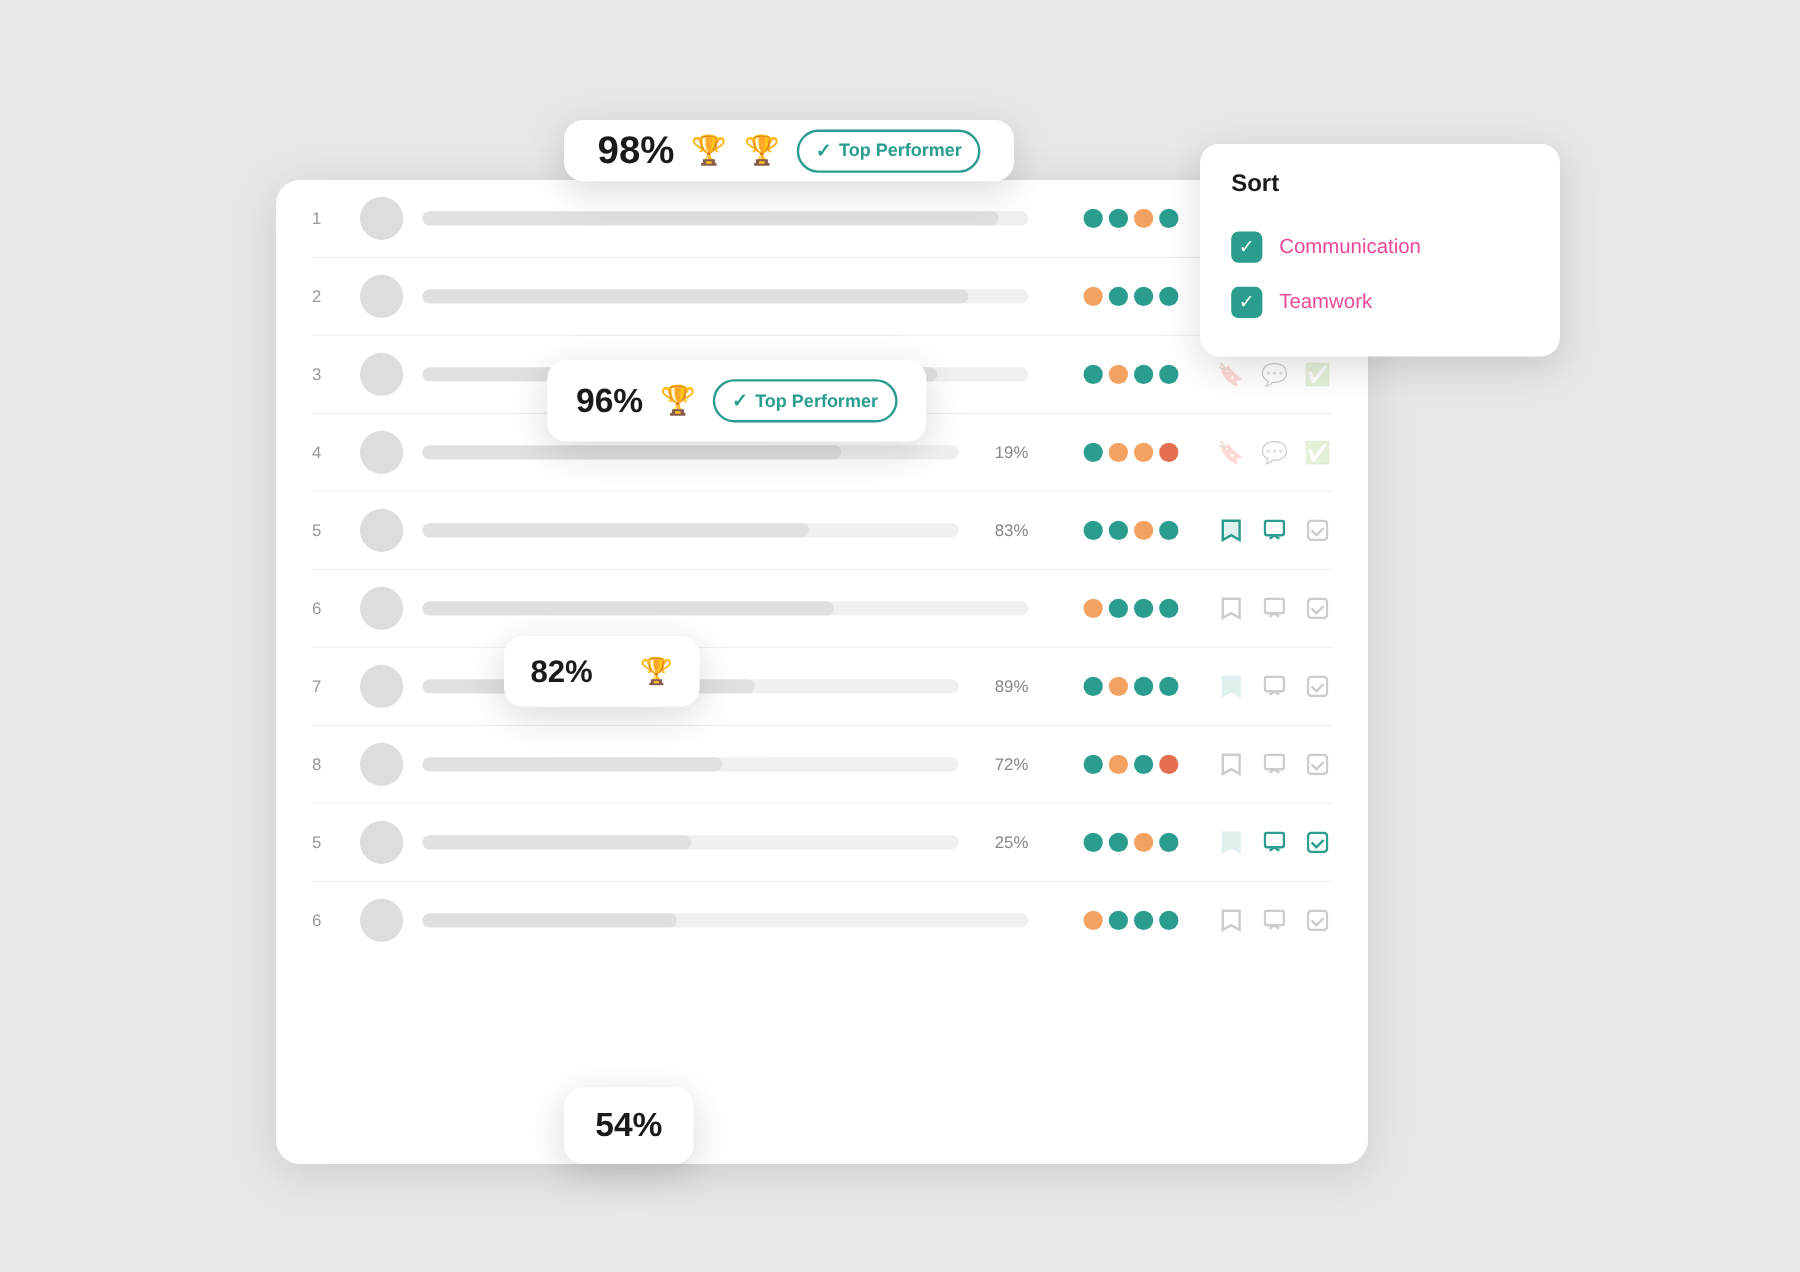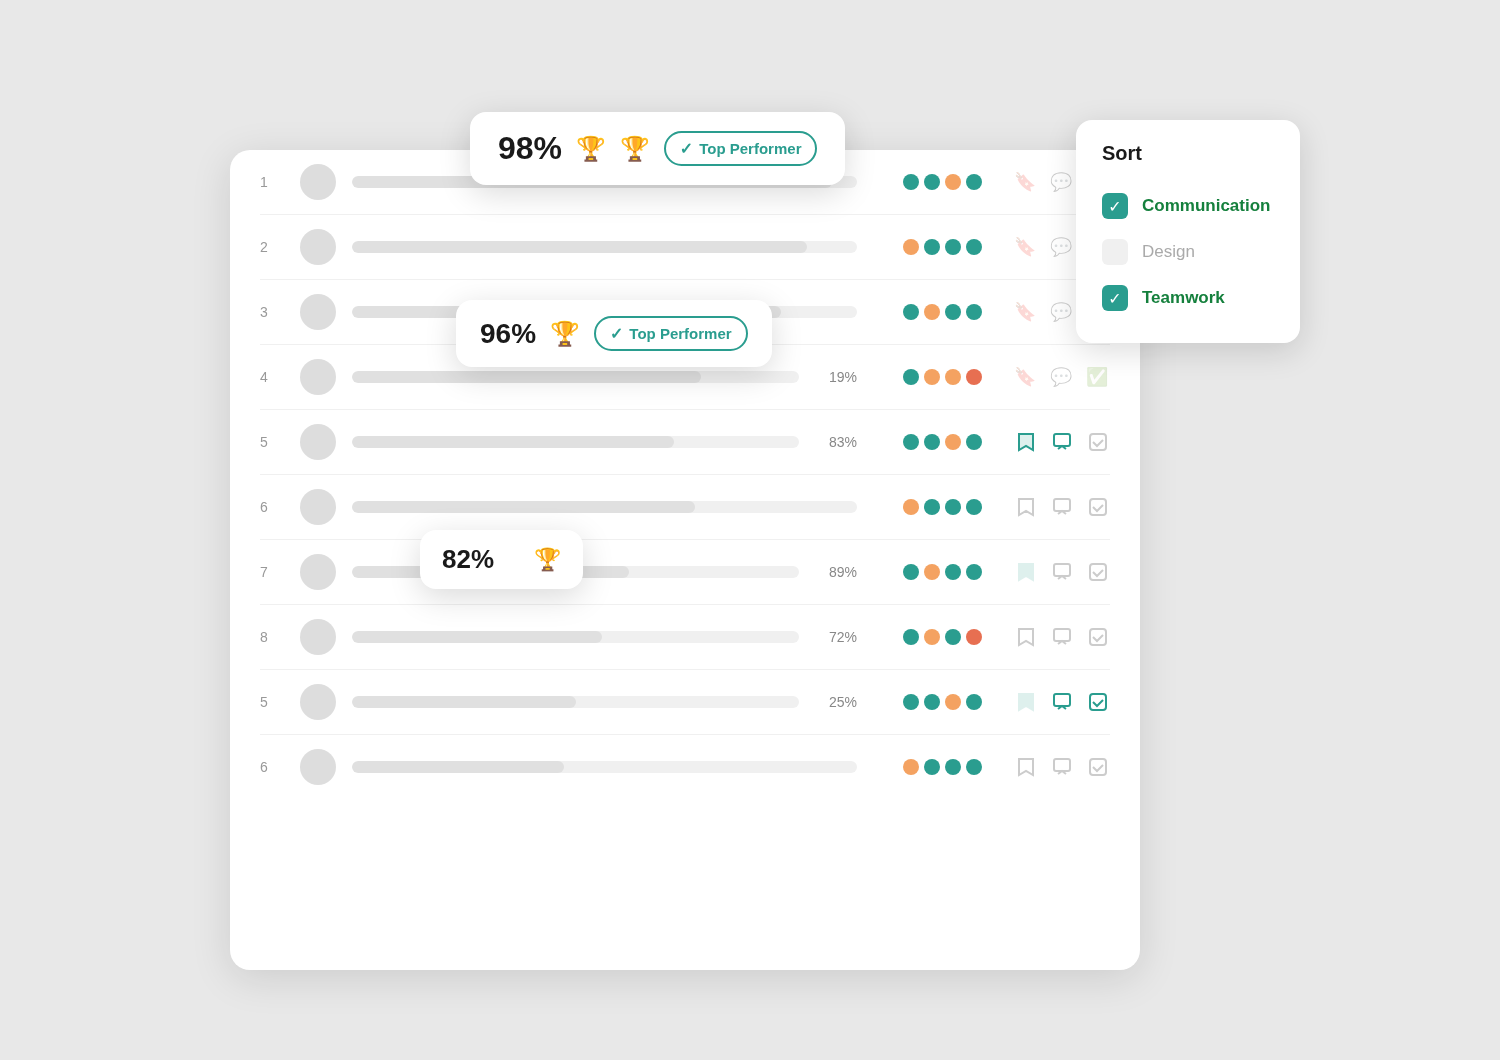--- a/index.html
+++ b/index.html
@@ -135,22 +135,21 @@
       box-shadow: 0 8px 32px rgba(0,0,0,0.15);
       padding: 20px 28px;
       display: flex;
       align-items: center;
       gap: 14px;
     }
 
     .tooltip-big {
       top: 30px;
       left: 270px;
-      padding: 18px 28px;
-      margin-top: 12px;
+      padding: 7px 28px;
     }
 
     .tooltip-pct {
       font-size: 32px;
       font-weight: 800;
       color: #1a1a1a;
     }
 
     .trophy-icon {
       font-size: 24px;
@@ -212,21 +211,21 @@
 
     .tooltip-row10 .tooltip-pct {
       font-size: 28px;
     }
 
     
     .sort-card {
       position: absolute;
       top: 50px;
       right: 0px;
-      width: 224px;
+      width: 300px;
       background: white;
       border-radius: 16px;
       box-shadow: 0 8px 32px rgba(0,0,0,0.14);
       padding: 22px 26px;
     }
 
     .sort-title {
       font-size: 20px;
       font-weight: 700;
       color: #1a1a1a;
@@ -256,22 +255,22 @@
       color: white;
     }
 
     .sort-checkbox.unchecked {
       background: #f0f0f0;
       color: transparent;
     }
 
     .sort-label {
       font-size: 17px;
-      font-weight: 700;
-      color: #15803d;
+      font-weight: 400;
+      color: #ec4899;
     }
 
     .sort-label.inactive {
       color: #aaa;
       font-weight: 500;
     }
   </style>
 </head>
 <body>
 
@@ -580,33 +579,32 @@
       <span class="badge-check">✓</span>
       <span>Top Performer</span>
     </div>
   </div>
 
   <div class="tooltip-card tooltip-row6">
     <span class="tooltip-pct">82%</span>
     <span class="trophy-icon-outline">🏆</span>
   </div>
 
+  <div class="tooltip-card tooltip-row10">
+    <span class="tooltip-pct">54%</span>
+  </div>
 
   <div class="sort-card">
     <div class="sort-title">Sort</div>
 
     <div class="sort-item">
       <div class="sort-checkbox checked">✓</div>
       <span class="sort-label">Communication</span>
     </div>
 
-    <div class="sort-item">
-      <div class="sort-checkbox unchecked"></div>
-      <span class="sort-label inactive">Design</span>
-    </div>
 
     <div class="sort-item">
       <div class="sort-checkbox checked">✓</div>
       <span class="sort-label">Teamwork</span>
     </div>
   </div>
 
 </div>
 
 </body></html>

